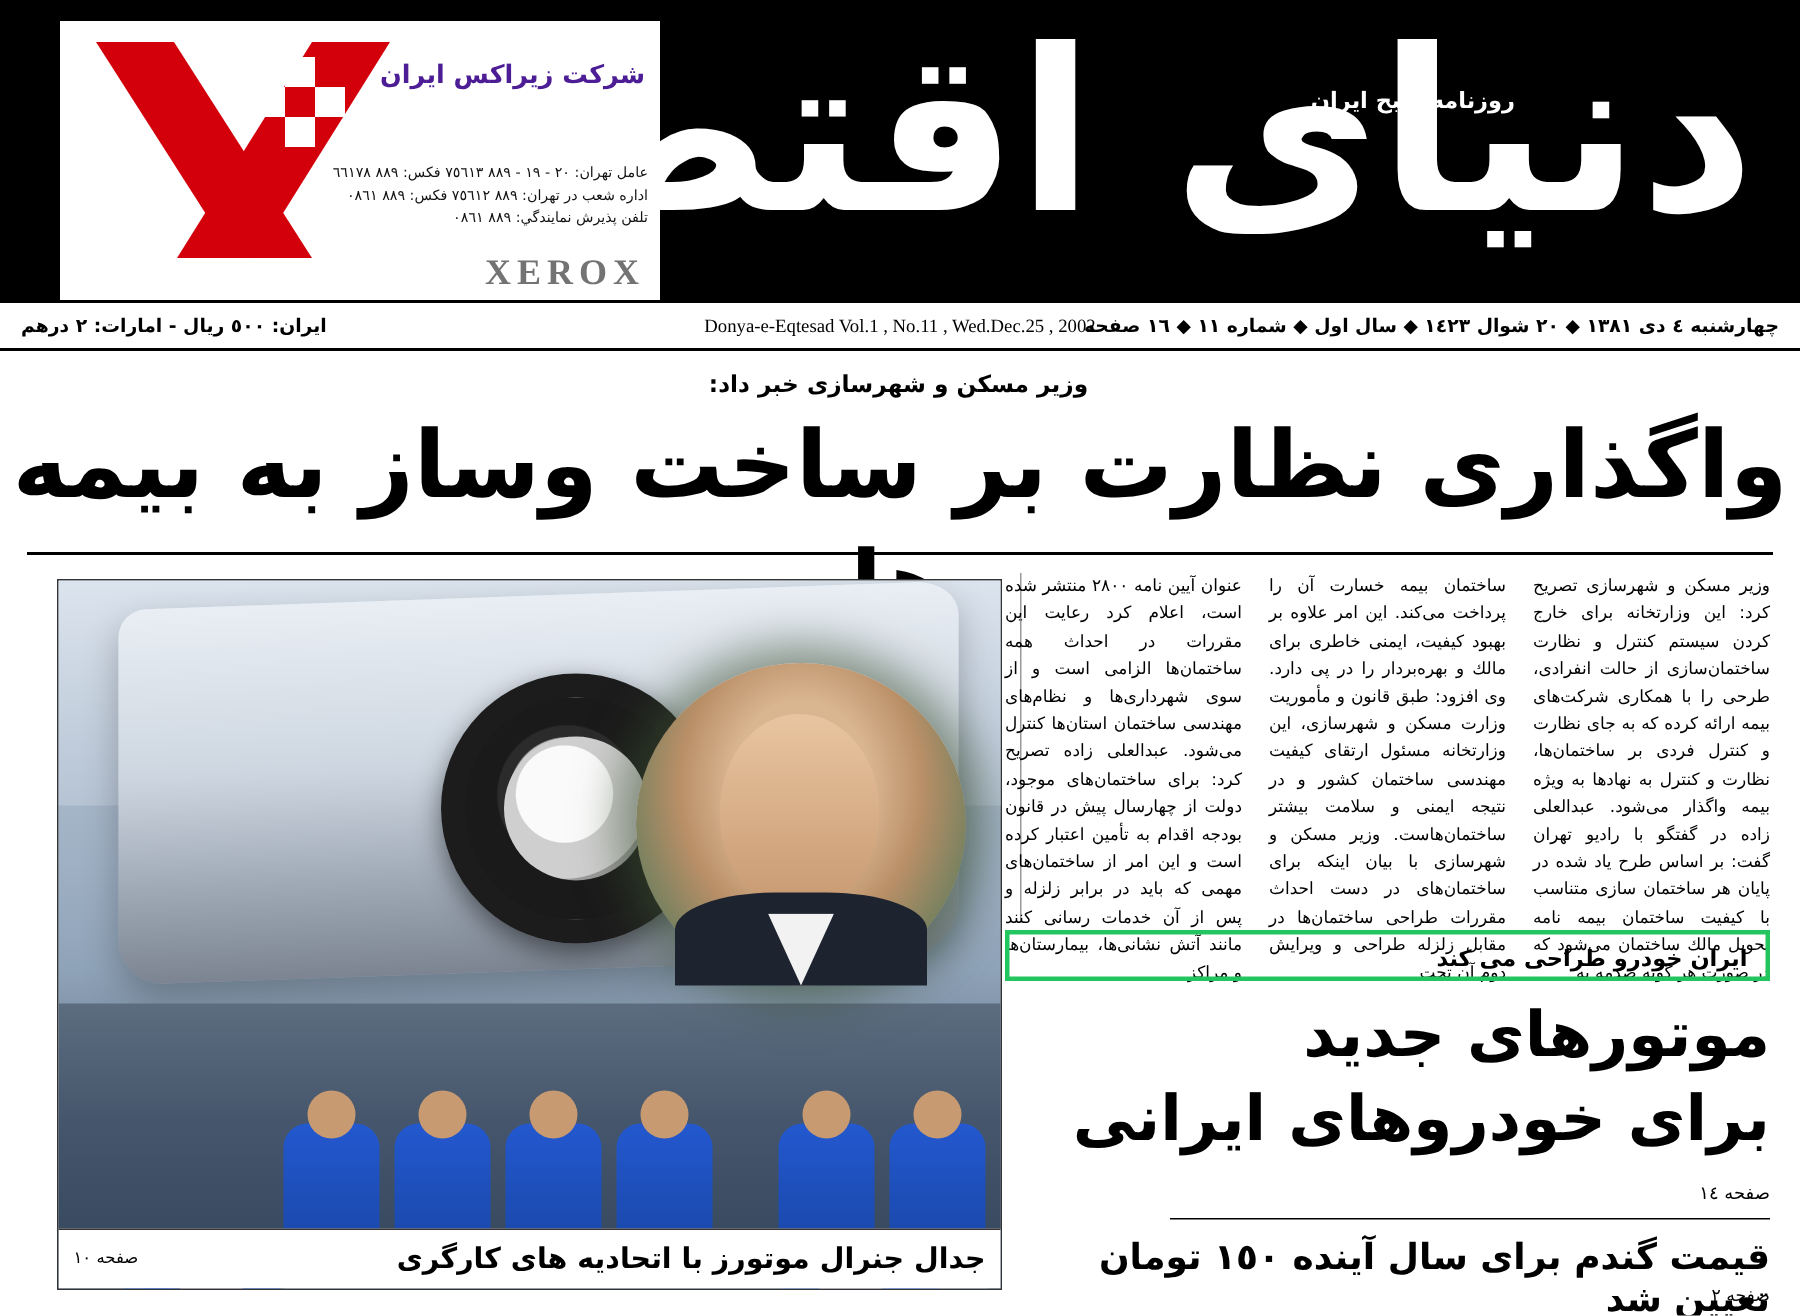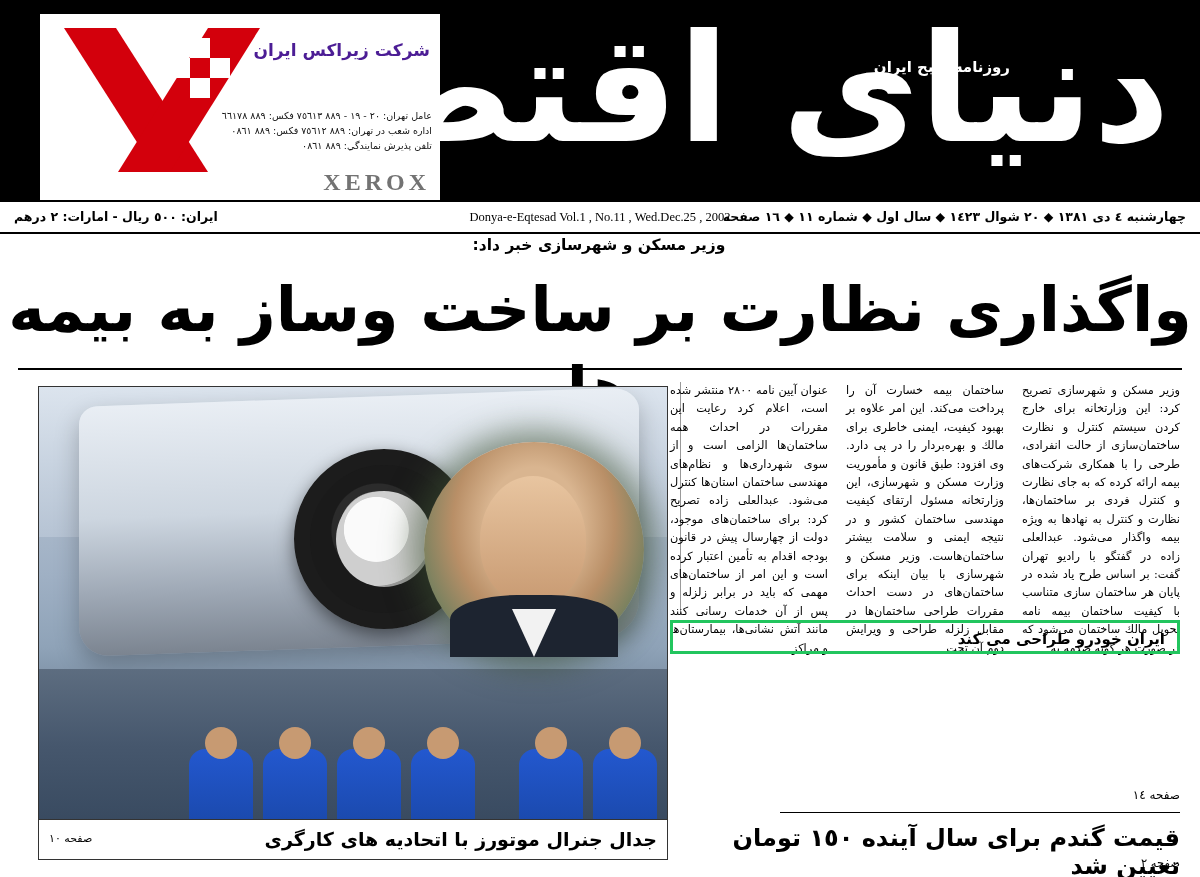--- a/index.html
+++ b/index.html
@@ -76,21 +76,21 @@
     position:absolute; left:0; right:0; top:8px; text-align:center;
     font-family:"Liberation Serif", serif; font-size:12.5px; color:#000;
   }
   .infobar .left {
     position:absolute; left:14px; top:7px;
     direction:rtl; font-size:12.5px; color:#000; font-weight:bold;
   }
 
   
   .kicker {
-    position:absolute; right:16px; top:236px; width:1170px;
+    position:absolute; right:16px; top:247px; width:1170px;
     direction:rtl; text-align:center;
     font-size:15.5px; font-weight:bold; color:#000;
   }
   .headline {
     position:absolute; left:0; top:270px; width:1200px;
     text-align:center; direction:rtl;
     font-size:62px; font-weight:bold; color:#000;
     letter-spacing:-1px;
     line-height:80px;
   }
@@ -349,19 +349,23 @@
 
 وزير مسكن و شهرسازى با بيان اينكه براى ساختمان‌هاى در دست احداث مقررات طراحى ساختمان‌ها در مقابل زلزله طراحى و ويرايش دوم آن تحت</div>
     <div class="col c3">عنوان آيين نامه ٢٨٠٠ منتشر شده است، اعلام كرد رعايت اين مقررات در احداث همه ساختمان‌ها الزامى است و از سوى شهردارى‌ها و نظام‌هاى مهندسى ساختمان استان‌ها كنترل مى‌شود.
 
 عبدالعلى زاده تصريح كرد: براى ساختمان‌هاى موجود، دولت از چهارسال پيش در قانون بودجه اقدام به تأمين اعتبار كرده است و اين امر از ساختمان‌هاى مهمى كه بايد در برابر زلزله و پس از آن خدمات رسانى كنند مانند آتش نشانى‌ها، بيمارستان‌ها و مراكز</div>
   </div>
 
   <div class="box2">
     <div class="t">ايران خودرو طراحى مى كند</div>
   </div>
+  <div class="head2">
+    <div>موتورهاى جديد</div>
+    <div>براى خودروهاى ايرانى</div>
+  </div>
   <div class="pg2">صفحه ١٤</div>
 
   <div class="hr2"></div>
   <div class="head3">قيمت گندم براى سال آينده ١٥٠ تومان تعيين شد</div>
   <div class="pg3">صفحه ٢</div>
 
 </div>
 
 </body></html>

